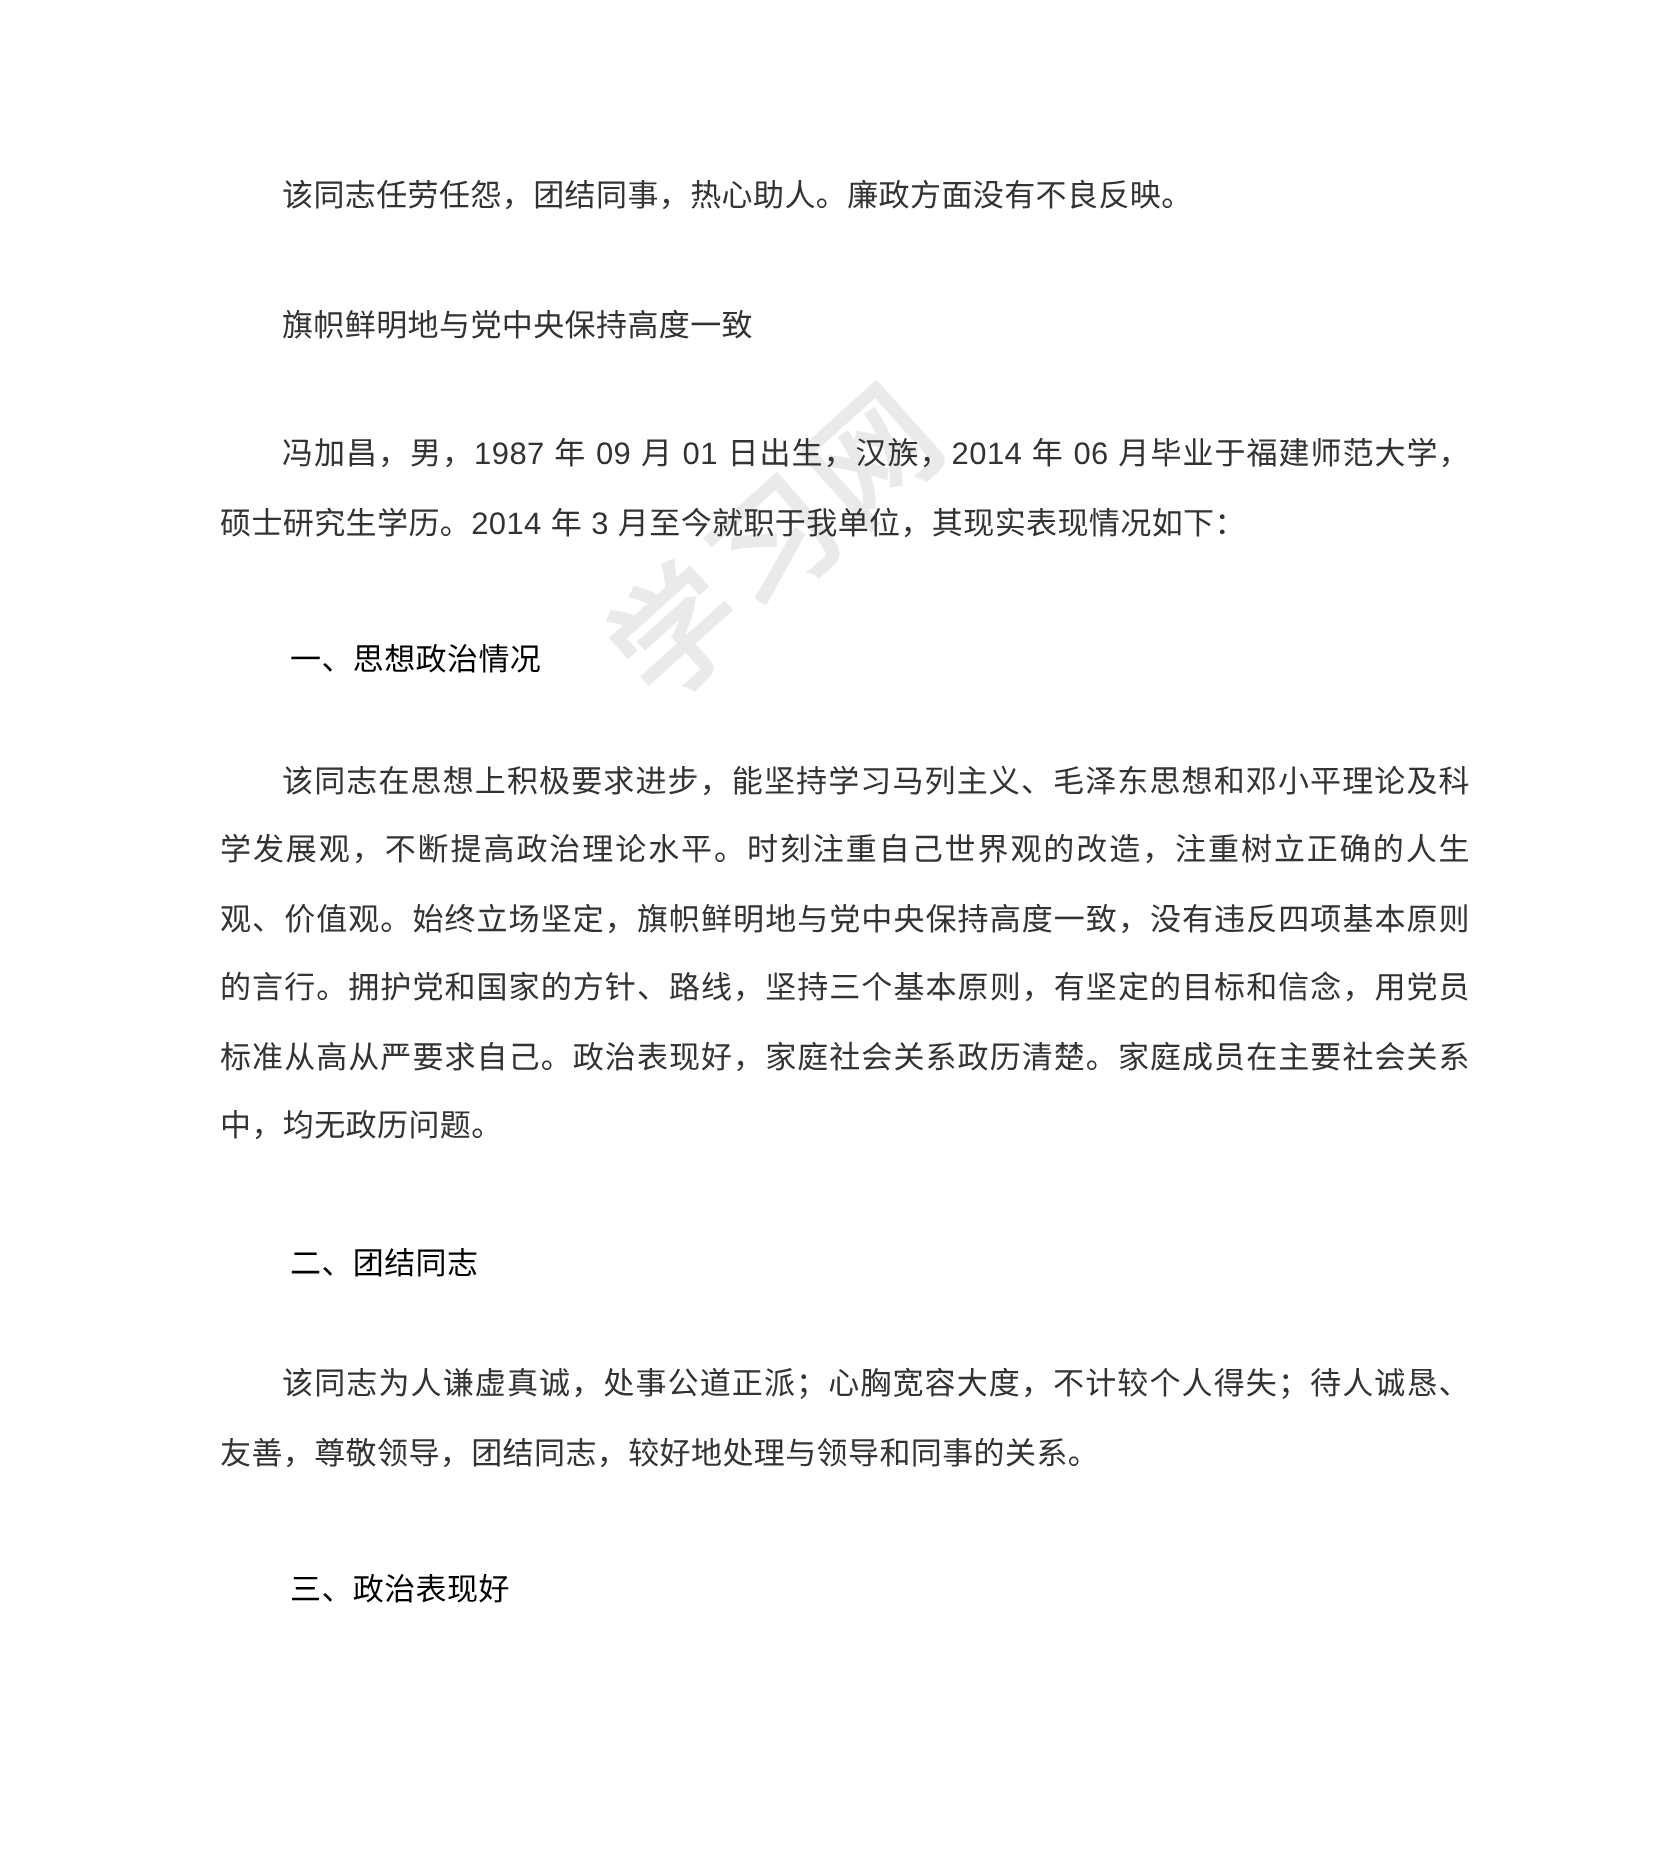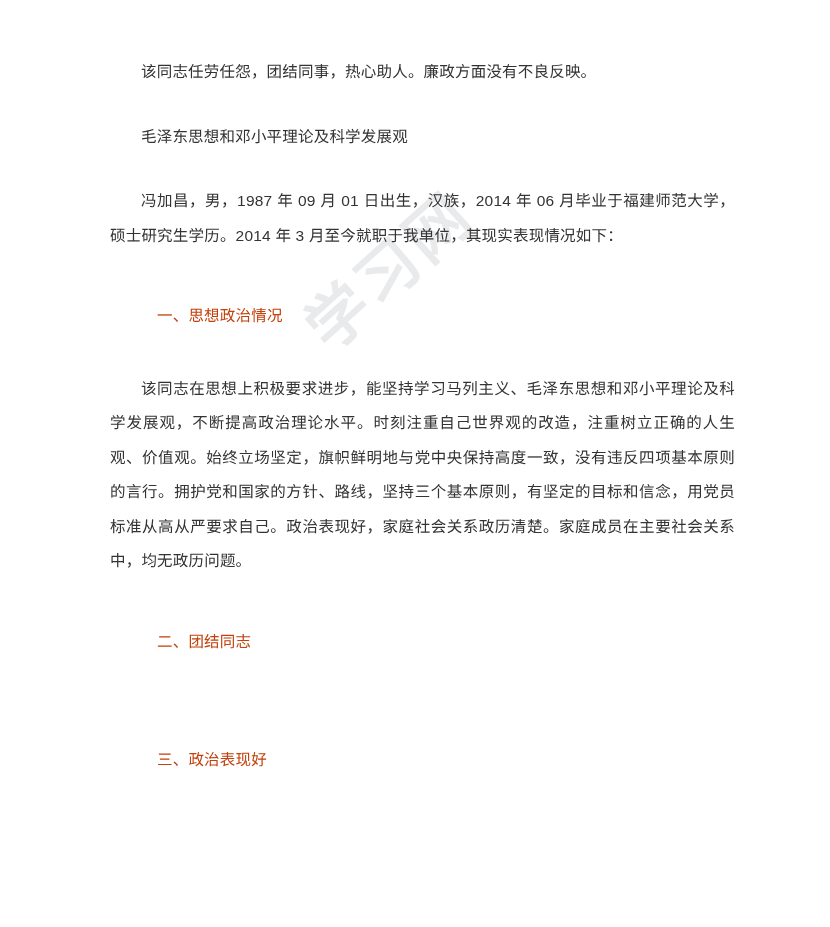--- a/index.html
+++ b/index.html
@@ -43,42 +43,42 @@
     letter-spacing: 4px;
     color: #e9eaec;
     white-space: nowrap;
     user-select: none;
   }
 
   
   .content {
     position: relative;
     z-index: 1;
-    padding: 55px 95px 0 110px;
+    padding: 82px 95px 0 110px;
     box-sizing: border-box;
     width: 698px;
   }
 
   .para {
     margin: 0 0 0 0;
     color: #333333;
     font-size: 15.5px;
     line-height: 34.5px;
     text-align: justify;
     text-justify: inter-ideograph;
     letter-spacing: 0.2px;
   }
 
   .para.indent {
     text-indent: 2em;
   }
 
   .heading {
-    margin: 16px;
-    color: #c2410c;
+    margin: 4px;
+    color: #000000;
     font-size: 15.5px;
     line-height: 34.5px;
     text-indent: 2em;
     letter-spacing: 0.2px;
     text-align: left;
   }
 
   .gap-sm { height: 22px; }
   .gap-md { height: 30px; }
 
@@ -92,40 +92,41 @@
   <div class="watermark-layer">
     <div class="watermark">学习网</div>
   </div>
 
   <div class="content">
 
     <p class="para indent block">该同志任劳任怨，团结同事，热心助人。廉政方面没有不良反映。</p>
 
     <div class="gap-md"></div>
 
-    <p class="para indent block">毛泽东思想和邓小平理论及科学发展观</p>
+    <p class="para indent block">旗帜鲜明地与党中央保持高度一致</p>
 
     <div class="gap-md"></div>
 
     <p class="para indent block">冯加昌，男，1987 年 09 月 01 日出生，汉族，2014 年 06 月毕业于福建师范大学，硕士研究生学历。2014 年 3 月至今就职于我单位，其现实表现情况如下：</p>
 
     <div class="gap-md"></div>
 
     <p class="heading block">一、思想政治情况</p>
 
     <div class="gap-sm"></div>
 
     <p class="para indent block">该同志在思想上积极要求进步，能坚持学习马列主义、毛泽东思想和邓小平理论及科学发展观，不断提高政治理论水平。时刻注重自己世界观的改造，注重树立正确的人生观、价值观。始终立场坚定，旗帜鲜明地与党中央保持高度一致，没有违反四项基本原则的言行。拥护党和国家的方针、路线，坚持三个基本原则，有坚定的目标和信念，用党员标准从高从严要求自己。政治表现好，家庭社会关系政历清楚。家庭成员在主要社会关系中，均无政历问题。</p>
 
     <div class="gap-md"></div>
 
     <p class="heading block">二、团结同志</p>
 
     <div class="gap-sm"></div>
 
+    <p class="para indent block">该同志为人谦虚真诚，处事公道正派；心胸宽容大度，不计较个人得失；待人诚恳、友善，尊敬领导，团结同志，较好地处理与领导和同事的关系。</p>
 
     <div class="gap-md"></div>
 
     <p class="heading block">三、政治表现好</p>
 
     <div class="gap-sm"></div>
 
 
   </div>
 </div>

